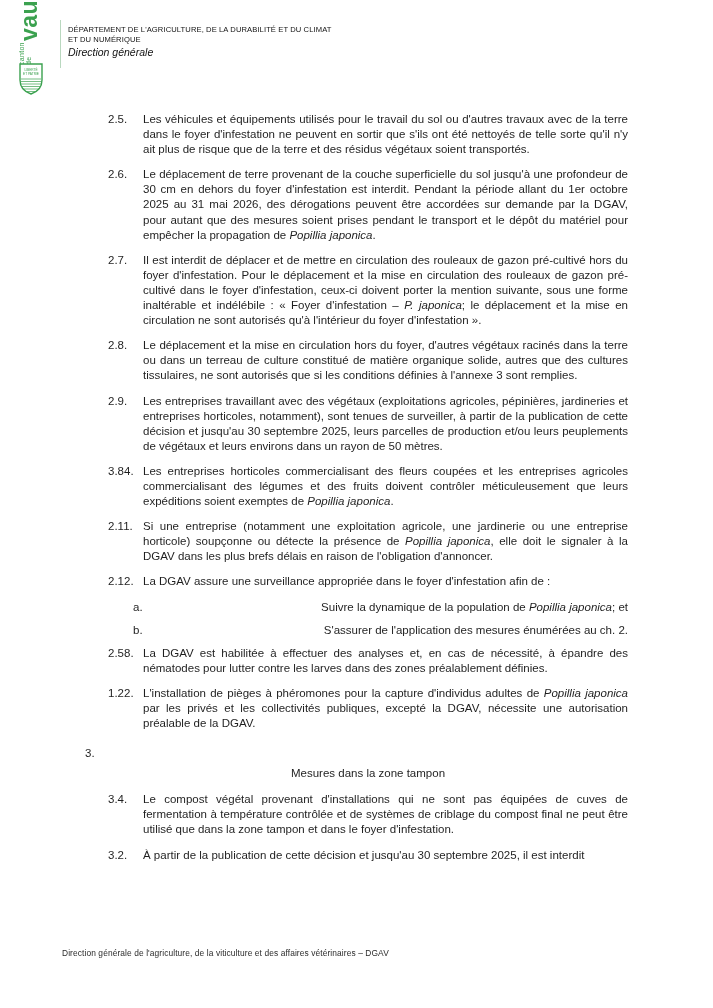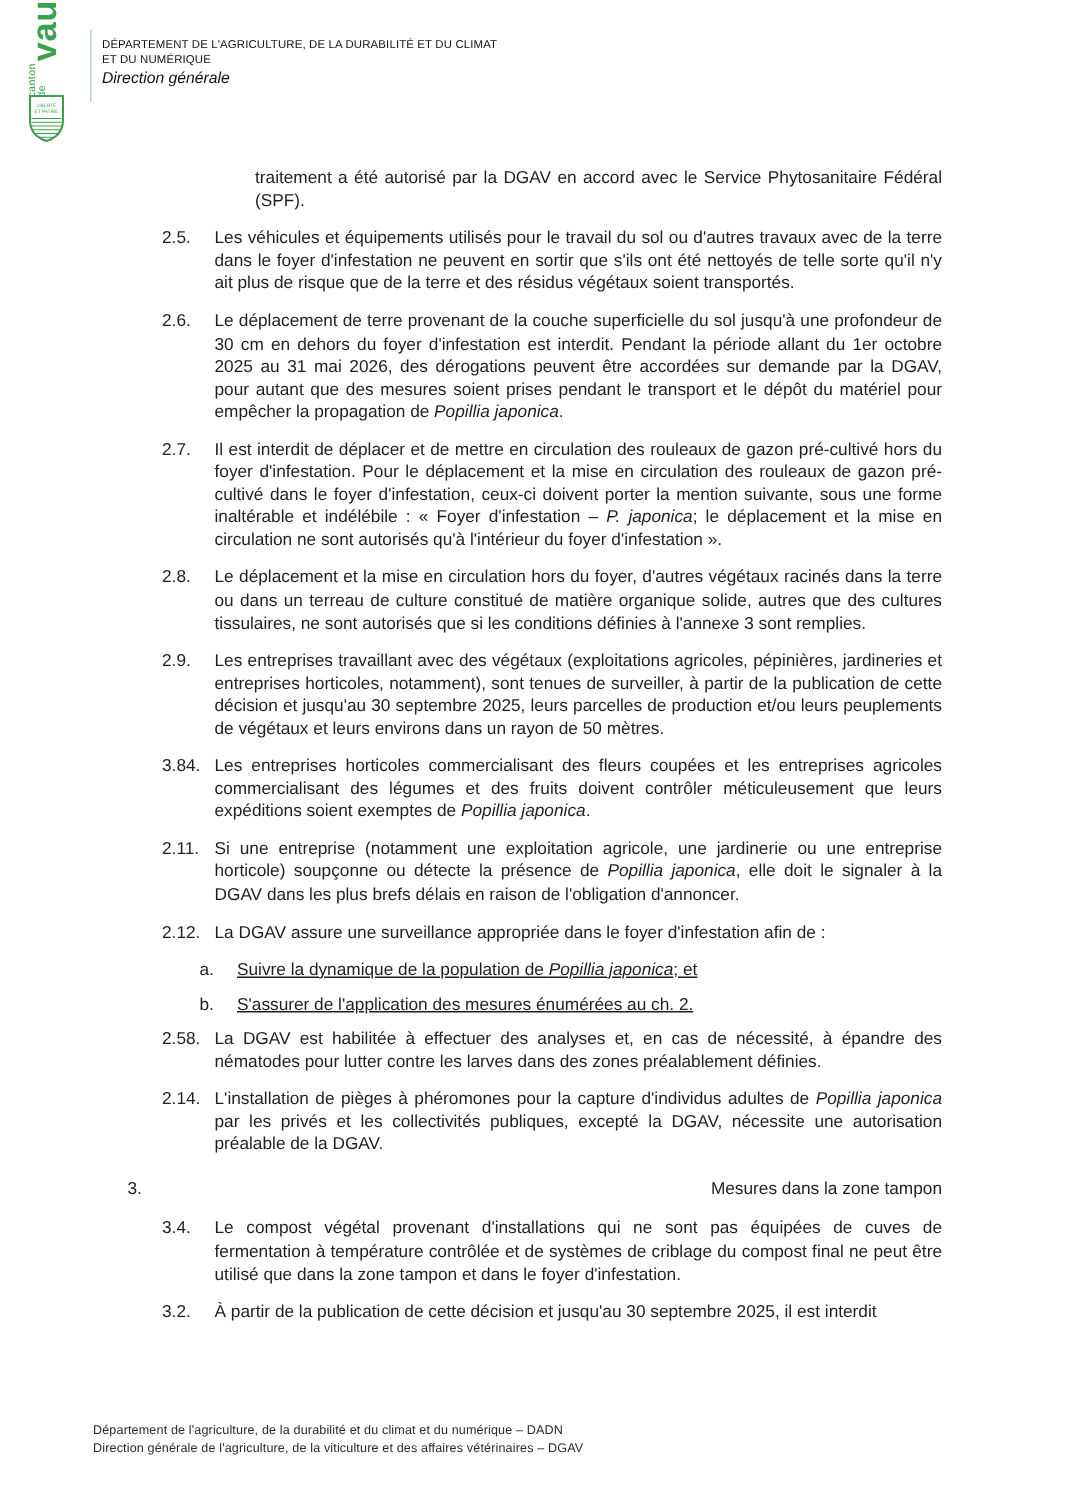--- a/index.html
+++ b/index.html
@@ -26,24 +26,24 @@
   
   .content{
     position:absolute;left:108px;top:112px;width:520px;
     font-size:11.5px;line-height:15.1px;color:#1f1f1f;
   }
   .row{display:flex;margin-bottom:10px;}
   .row .num{flex:0 0 35px;}
   .row .body{flex:1;text-align:justify;}
   .row.item1{margin-left:-23px;margin-top:15px;margin-bottom:11px;}
   .row.item1 .num{flex:0 0 23px;}
-  .row.item1 .body{text-align:right;}
+  .row.item1 .body{text-align:center;margin-top:20px;}
   .row.letter{margin-left:25px;margin-bottom:8px;}
   .row.letter .num{flex:0 0 25px;}
-  .row.letter .body{text-align:left;text-decoration:underline;}
+  .row.letter .body{text-align:right;}
   .row.cont{margin-left:62px;}
   .body i{font-style:italic;}
   
   .footer{position:absolute;left:62px;top:948px;font-size:8.4px;line-height:11.6px;color:#2b2b2b;letter-spacing:0.1px;}
 </style>
 </head>
 <body>
 
 <div class="logo-block">
   <div class="logo-vertical">
@@ -67,23 +67,20 @@
   </div>
 </div>
 <div class="header-divider"></div>
 <div class="dept">
   <div class="dept-line">DÉPARTEMENT DE L'AGRICULTURE, DE LA DURABILITÉ ET DU CLIMAT</div>
   <div class="dept-line">ET DU NUMÉRIQUE</div>
   <div class="dept-sub">Direction générale</div>
 </div>
 
 <div class="content" id="content-list">
-    <div class="row cont">
-      <div class="body"><span>traitement a été autorisé par la DGAV en accord avec le Service Phytosanitaire Fédéral (SPF).</span></div>
-    </div>
     <div class="row item2">
       <span class="num">2.5.</span>
       <div class="body"><span>Les véhicules et équipements utilisés pour le travail du sol ou d'autres travaux avec de la terre dans le foyer d'infestation ne peuvent en sortir que s'ils ont été nettoyés de telle sorte qu'il n'y ait plus de risque que de la terre et des résidus végétaux soient transportés.</span></div>
     </div>
     <div class="row item2">
       <span class="num">2.6.</span>
       <div class="body"><span>Le déplacement de terre provenant de la couche superficielle du sol jusqu'à une profondeur de 30 cm en dehors du foyer d'infestation est interdit. Pendant la période allant du 1er octobre 2025 au 31 mai 2026, des dérogations peuvent être accordées sur demande par la DGAV, pour autant que des mesures soient prises pendant le transport et le dépôt du matériel pour empêcher la propagation de </span><i>Popillia japonica</i><span>.</span></div>
     </div>
     <div class="row item2">
       <span class="num">2.7.</span>
@@ -115,33 +112,32 @@
     </div>
     <div class="row letter">
       <span class="num">b.</span>
       <div class="body"><span>S'assurer de l'application des mesures énumérées au ch. 2.</span></div>
     </div>
     <div class="row item2">
       <span class="num">2.58.</span>
       <div class="body"><span>La DGAV est habilitée à effectuer des analyses et, en cas de nécessité, à épandre des nématodes pour lutter contre les larves dans des zones préalablement définies.</span></div>
     </div>
     <div class="row item2">
-      <span class="num">2.14.</span>
+      <span class="num">1.22.</span>
       <div class="body"><span>L'installation de pièges à phéromones pour la capture d'individus adultes de </span><i>Popillia japonica</i><span> par les privés et les collectivités publiques, excepté la DGAV, nécessite une autorisation préalable de la DGAV.</span></div>
     </div>
     <div class="row item1">
       <span class="num">3.</span>
       <div class="body"><span>Mesures dans la zone tampon</span></div>
     </div>
     <div class="row item2">
       <span class="num">3.4.</span>
       <div class="body"><span>Le compost végétal provenant d'installations qui ne sont pas équipées de cuves de fermentation à température contrôlée et de systèmes de criblage du compost final ne peut être utilisé que dans la zone tampon et dans le foyer d'infestation.</span></div>
     </div>
     <div class="row item2">
       <span class="num">3.2.</span>
       <div class="body"><span>À partir de la publication de cette décision et jusqu'au 30 septembre 2025, il est interdit</span></div>
     </div>
   </div>
 
 <div class="footer">
-  <div>Département de l'agriculture, de la durabilité et du climat et du numérique – DADN</div>
   <div>Direction générale de l'agriculture, de la viticulture et des affaires vétérinaires – DGAV</div>
 </div>
 
 </body></html>

